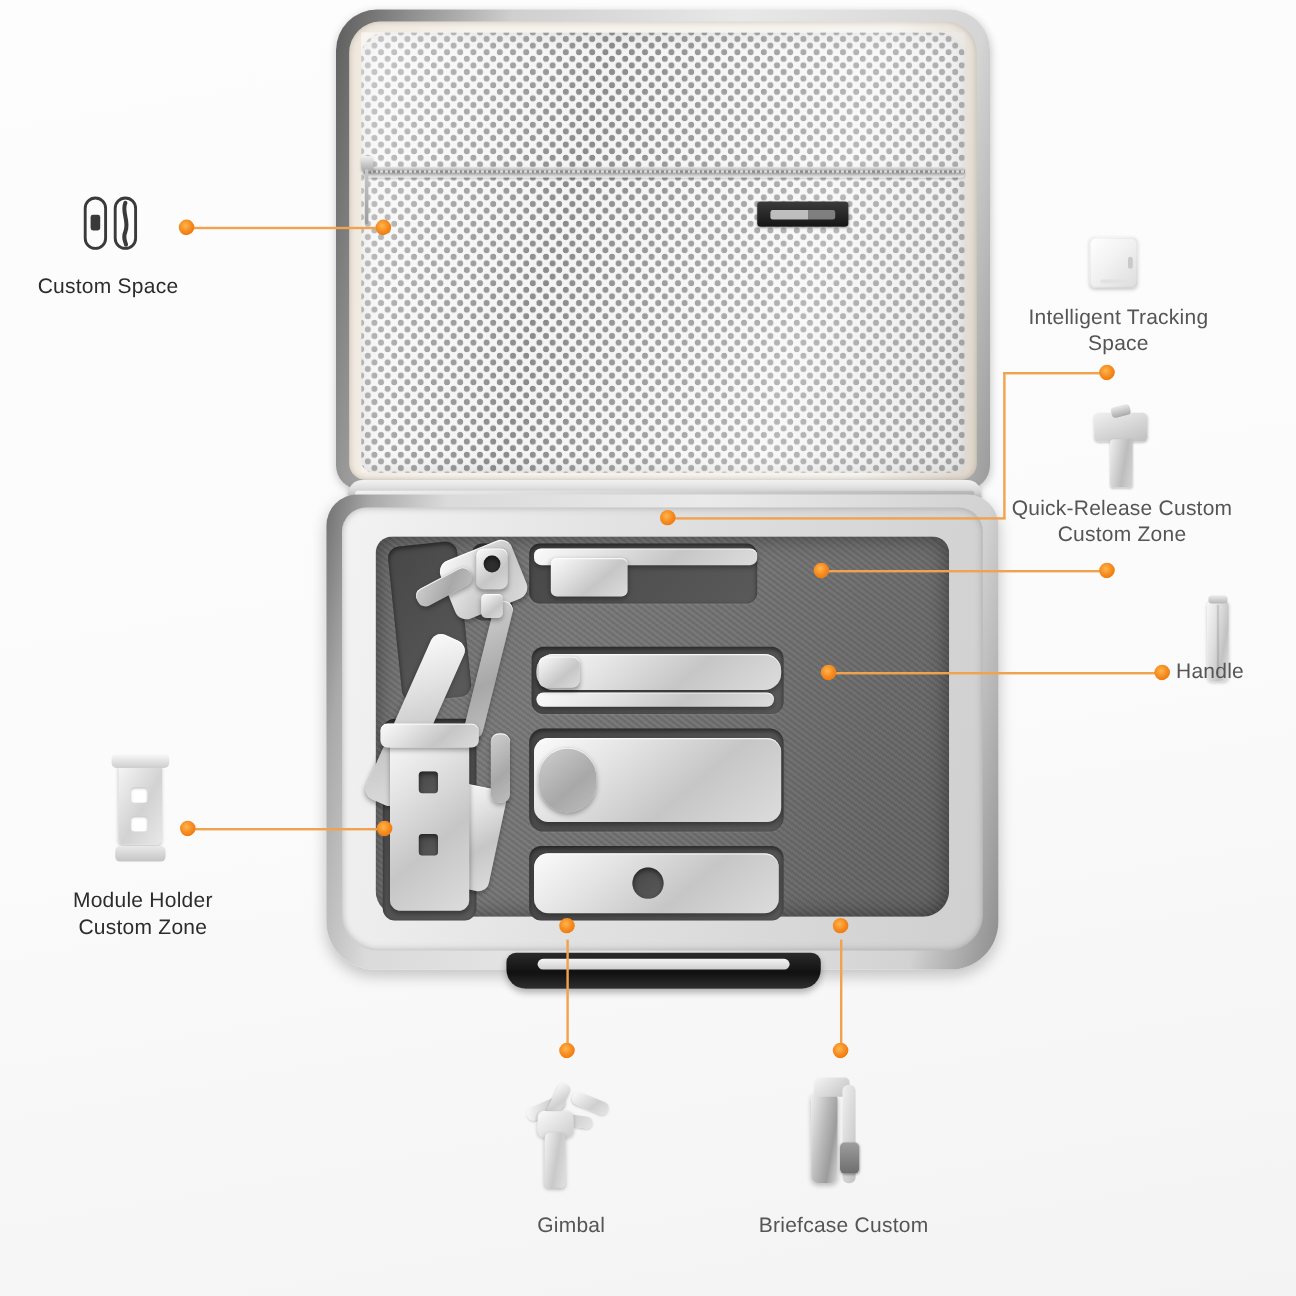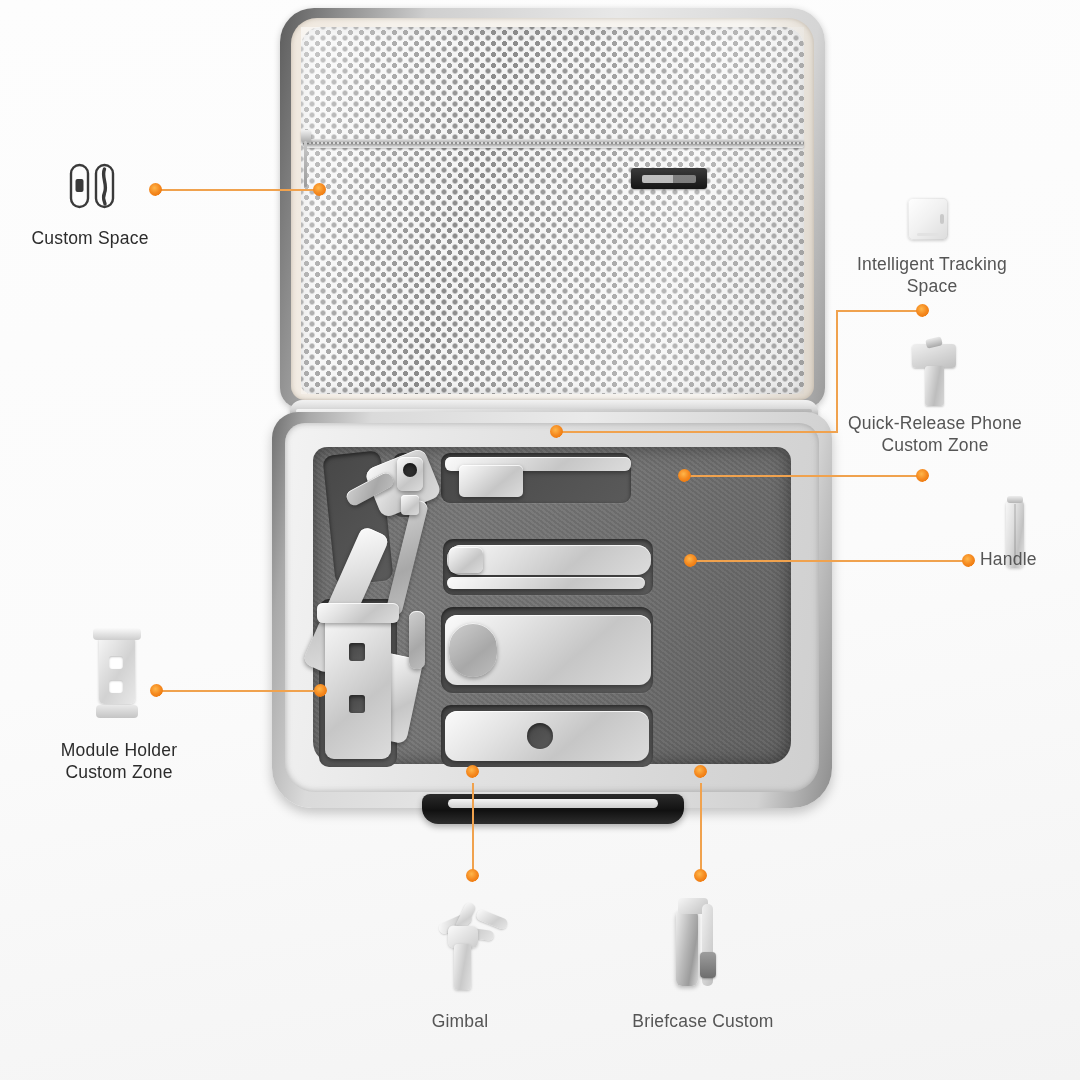--- a/index.html
+++ b/index.html
@@ -259,21 +259,21 @@
   <div class="line-v" style="left:836px;top:310px;height:122px;"></div>
   <div class="line-h" style="left:556px;top:431px;width:282px;"></div>
   <div class="dot" style="left:916px;top:304px;"></div>
   <div class="dot" style="left:550px;top:425px;"></div>
 
   <div class="thumb" style="left:908px;top:338px;width:52px;height:70px;">
     <div class="qr-head"></div>
       <div class="qr-screw"></div>
       <div class="qr-stem"></div>
   </div>
-  <div class="lbl soft" style="left:822px;top:412px;width:226px;">Quick-Release Phone</div>
+  <div class="lbl soft" style="left:822px;top:412px;width:226px;">Quick-Release Custom</div>
   <div class="lbl soft" style="left:822px;top:434px;width:226px;">Custom Zone</div>
   <div class="line-h" style="left:684px;top:475px;width:238px;"></div>
   <div class="dot" style="left:916px;top:469px;"></div>
   <div class="dot" style="left:678px;top:469px;"></div>
 
   <div class="thumb" style="left:1000px;top:500px;width:32px;height:72px;">
     <div class="tp-body"></div>
       <div class="tp-cap"></div>
       <div class="tp-seam"></div>
   </div>
@@ -296,21 +296,21 @@
   <div class="dot" style="left:314px;top:684px;"></div>
 
   <div class="thumb" style="left:432px;top:898px;width:88px;height:92px;">
     <div class="gb-arm" style="left:6px;top:20px;width:34px;height:11px;transform:rotate(-24deg);"></div>
     <div class="gb-arm" style="left:28px;top:4px;width:11px;height:30px;transform:rotate(26deg);"></div>
     <div class="gb-arm" style="left:44px;top:16px;width:32px;height:11px;transform:rotate(22deg);"></div>
     <div class="gb-arm" style="left:16px;top:30px;width:46px;height:10px;transform:rotate(8deg);"></div>
     <div class="gb-hub"></div>
     <div class="gb-col"></div>
   </div>
-  <div class="lbl soft" style="left:380px;top:1010px;width:160px;">Gimbal</div>
+  <div class="lbl soft" style="left:396px;top:1010px;width:160px;">Gimbal</div>
   <div class="line-v" style="left:472px;top:783px;height:92px;"></div>
   <div class="dot" style="left:466px;top:869px;"></div>
   <div class="dot" style="left:466px;top:765px;"></div>
 
   <div class="thumb" style="left:674px;top:898px;width:56px;height:92px;">
     <div class="bh-tube"></div>
       <div class="bh-top"></div>
       <div class="bh-bar"></div>
       <div class="bh-joint"></div>
   </div>

